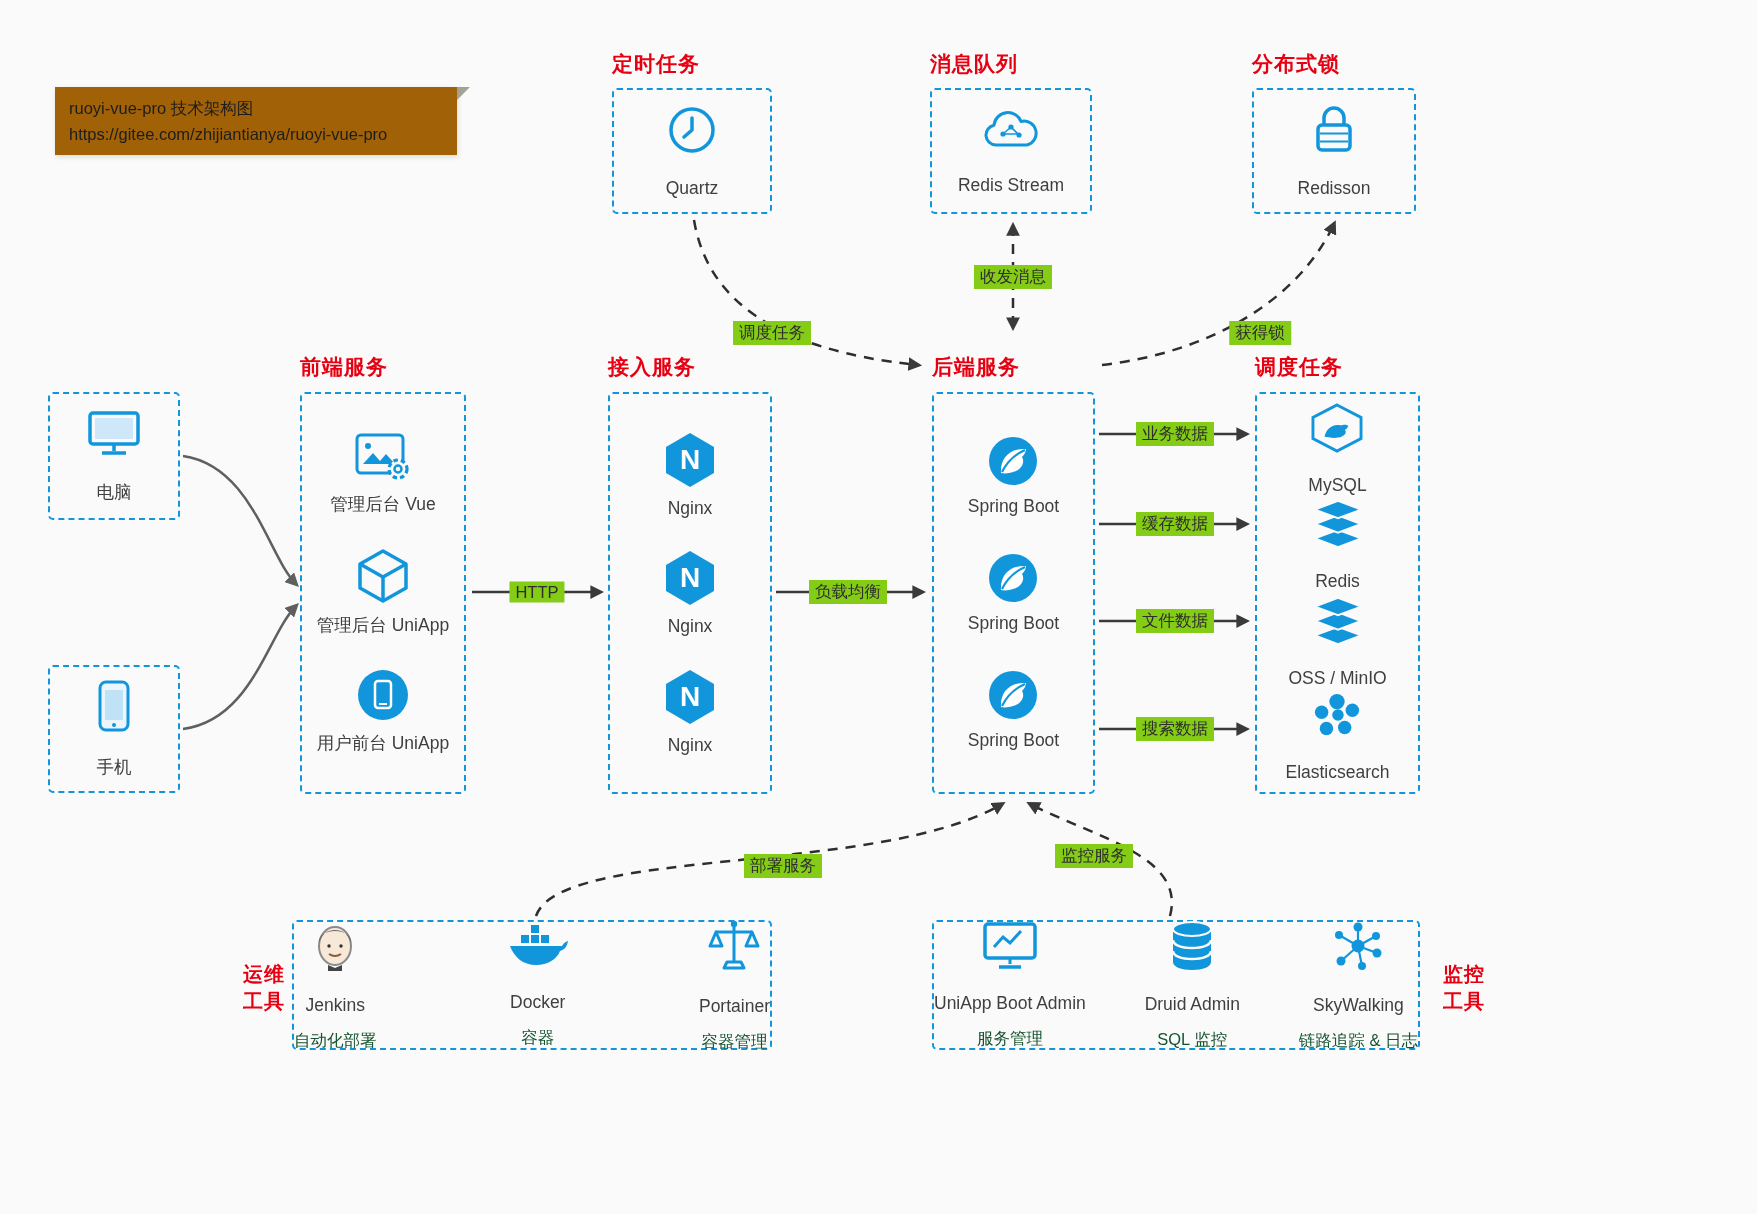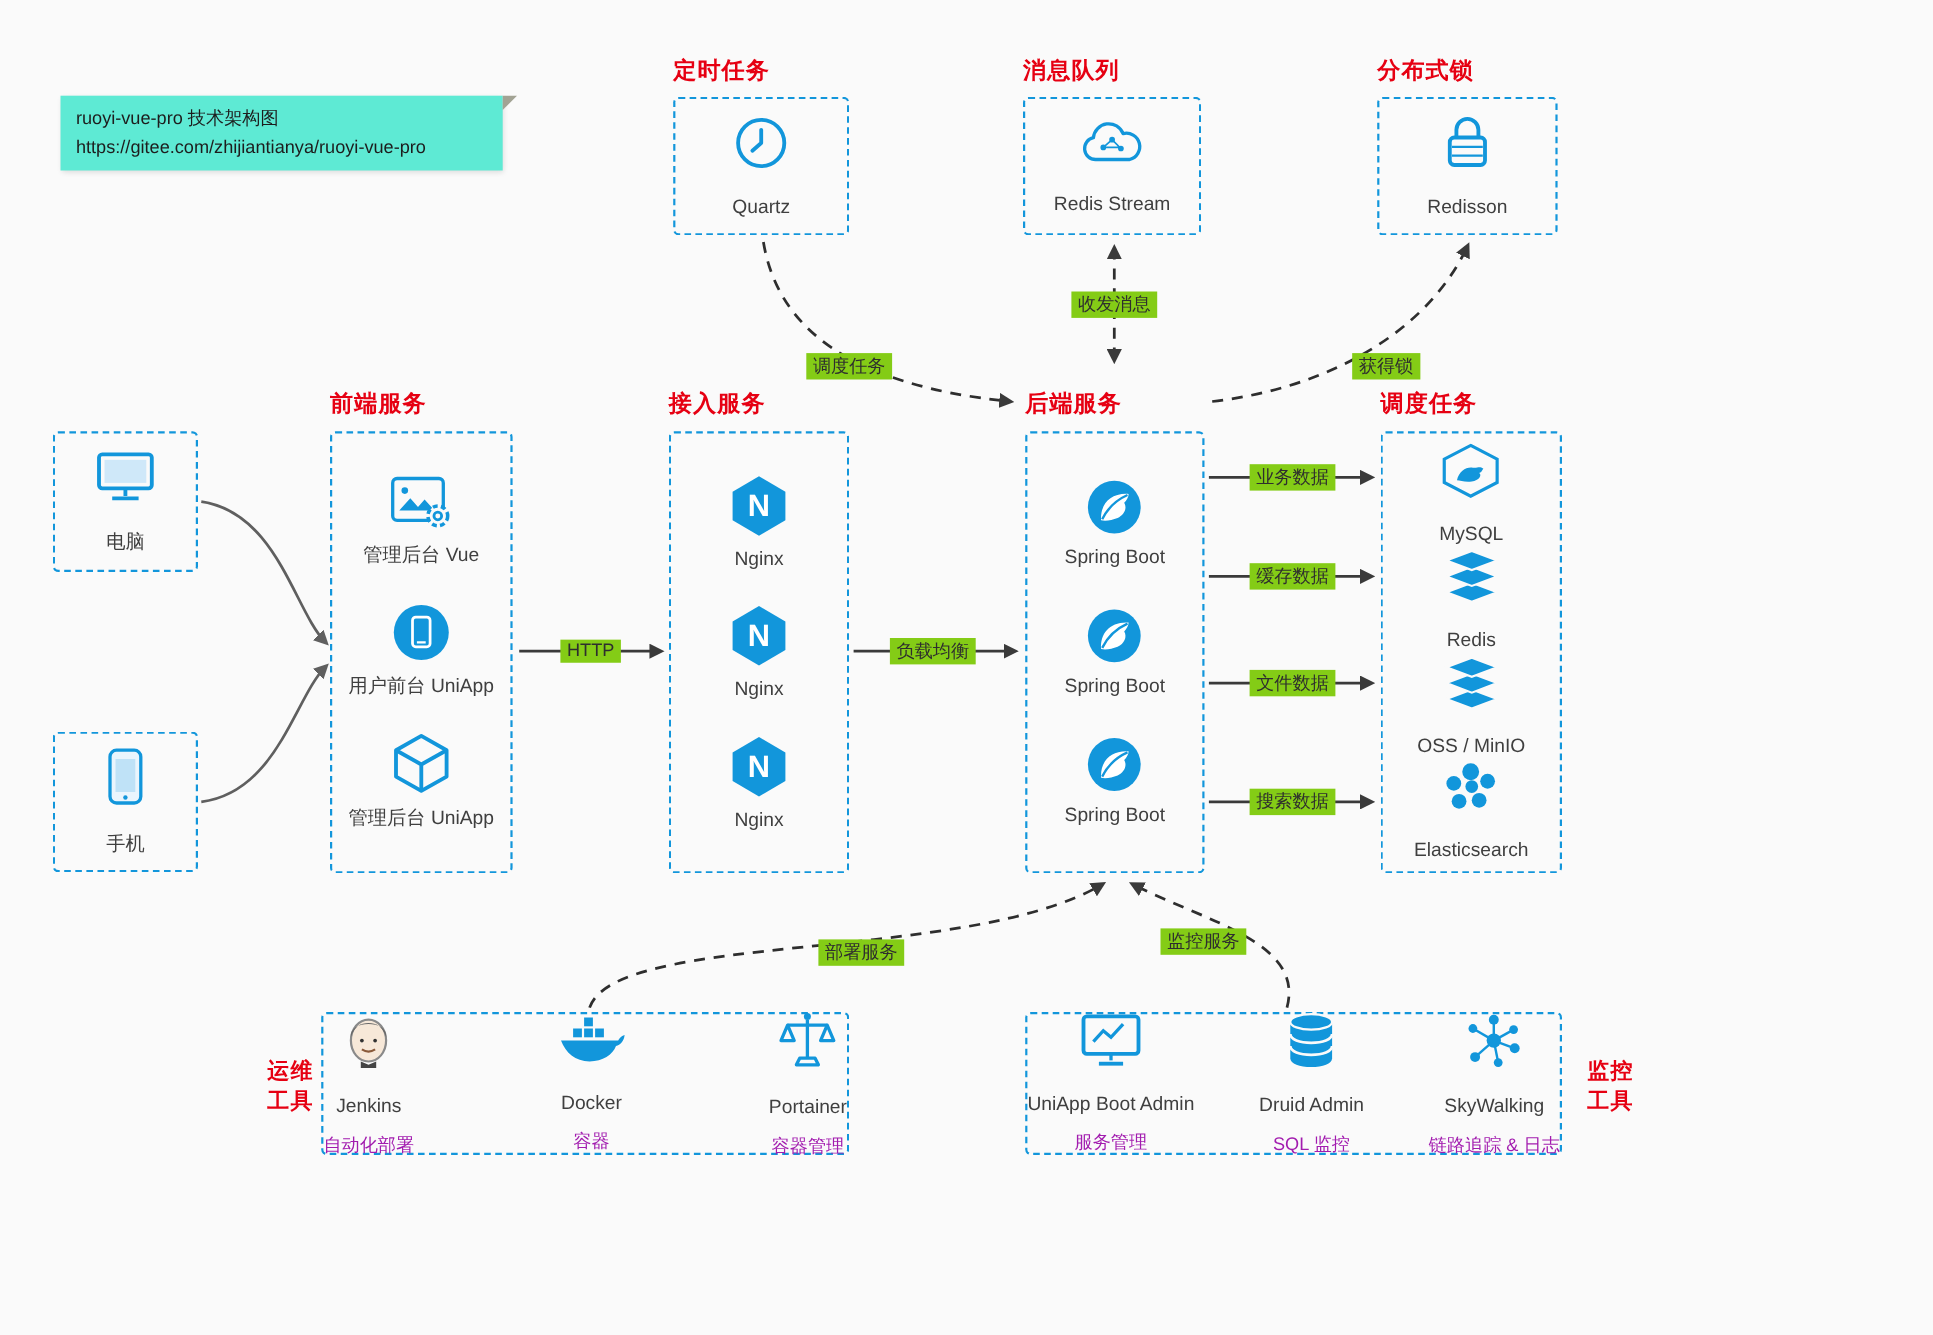--- a/index.html
+++ b/index.html
@@ -5,25 +5,25 @@
   *{margin:0;padding:0;box-sizing:border-box;}
   body{background:#fafafa;font-family:"Liberation Sans","DejaVu Sans",sans-serif;}
   .canvas{position:relative;width:1757px;height:1214px;background:#fafafa;overflow:hidden;}
   .wires{position:absolute;left:0;top:0;pointer-events:none;}
   .box{position:absolute;border:2.5px dashed #1296db;border-radius:5px;background:transparent;}
   .vcol{display:flex;flex-direction:column;align-items:center;justify-content:space-evenly;padding:6px 0;}
   .hrow{display:flex;flex-direction:row;align-items:center;justify-content:space-between;}
   .item{display:flex;flex-direction:column;align-items:center;gap:9px;}
   .item.tight{gap:22px;}
   .lbl{font-size:17.5px;color:#3f3f3f;white-space:nowrap;text-align:center;}
-  .sub{font-size:16.5px;color:#a21caf;margin-top:14px;white-space:nowrap;text-align:center;}
+  .sub{font-size:16.5px;color:#14532d;margin-top:14px;white-space:nowrap;text-align:center;}
   .gtitle{position:absolute;color:#e60012;font-weight:bold;font-size:21px;text-align:left;letter-spacing:1px;}
   .side-label{position:absolute;color:#e60012;font-weight:bold;font-size:20px;text-align:right;line-height:27px;letter-spacing:1px;}
   .edge-label{position:absolute;transform:translate(-50%,-50%);background:#84cc16;padding:1px 6px;font-size:16.5px;color:#2e2e2e;white-space:nowrap;}
-  .note{position:absolute;left:55px;top:87px;width:402px;background:#5eead4;padding:8px 14px;font-size:16.5px;color:#1d1d1d;line-height:26px;box-shadow:1px 2px 5px rgba(0,0,0,.13);}
+  .note{position:absolute;left:55px;top:87px;width:402px;background:#a16207;padding:8px 14px;font-size:16.5px;color:#1d1d1d;line-height:26px;box-shadow:1px 2px 5px rgba(0,0,0,.13);}
   .note-fold{position:absolute;top:0;right:-13px;width:0;height:0;border-left:13px solid #a2a394;border-bottom:13px solid transparent;}
   svg text{font-family:"Liberation Sans","DejaVu Sans",sans-serif;}
 </style>
 </head>
 <body>
 
 <div class="canvas">
 
   <svg class="wires" width="1757" height="1214" viewBox="0 0 1757 1214">
     <defs>
@@ -134,33 +134,33 @@
       <svg width="58" height="52" viewBox="0 0 58 52">
         <rect x="3" y="4" width="46" height="38" rx="4" fill="#fafafa" stroke="#1296db" stroke-width="3"></rect>
         <circle cx="14" cy="15" r="3" fill="#1296db"></circle>
         <path d="M9 33 l10-11 7 8 6-7 9 10 z" fill="#1296db"></path>
         <circle cx="44" cy="38" r="9" fill="#fafafa" stroke="#1296db" stroke-width="3.2" stroke-dasharray="4.5 3"></circle>
         <circle cx="44" cy="38" r="3.5" fill="none" stroke="#1296db" stroke-width="2.5"></circle>
       </svg>
       <div class="lbl">管理后台 Vue</div>
     </div>
     <div class="item">
+      <svg width="54" height="56" viewBox="0 0 54 56">
+        <polygon points="27,3 50,16 50,40 27,53 4,40 4,16" fill="none" stroke="#1296db" stroke-width="3.5" stroke-linejoin="round"></polygon>
+        <path d="M4 16 L27 29 L50 16 M27 29 V53" fill="none" stroke="#1296db" stroke-width="3.5" stroke-linejoin="round"></path>
+      </svg>
+      <div class="lbl">管理后台 UniApp</div>
+    </div>
+    <div class="item">
       <svg width="54" height="54" viewBox="0 0 54 54">
         <circle cx="27" cy="27" r="25" fill="#1296db"></circle>
         <rect x="19" y="13" width="16" height="27" rx="3" fill="none" stroke="#fff" stroke-width="2.5"></rect>
         <line x1="23" y1="36" x2="31" y2="36" stroke="#fff" stroke-width="2"></line>
       </svg>
       <div class="lbl">用户前台 UniApp</div>
-    </div>
-    <div class="item">
-      <svg width="54" height="56" viewBox="0 0 54 56">
-        <polygon points="27,3 50,16 50,40 27,53 4,40 4,16" fill="none" stroke="#1296db" stroke-width="3.5" stroke-linejoin="round"></polygon>
-        <path d="M4 16 L27 29 L50 16 M27 29 V53" fill="none" stroke="#1296db" stroke-width="3.5" stroke-linejoin="round"></path>
-      </svg>
-      <div class="lbl">管理后台 UniApp</div>
     </div>
   </div>
 
   <div class="box vcol" style="left:608px;top:392px;width:164px;height:402px">
     <div class="item">
       <svg width="54" height="58" viewBox="0 0 54 58">
         <polygon points="27,2 51,16 51,42 27,56 3,42 3,16" fill="#1296db"></polygon>
         <text x="27" y="38" text-anchor="middle" font-size="28" font-weight="bold" fill="#fff">N</text>
       </svg>
       <div class="lbl">Nginx</div>

